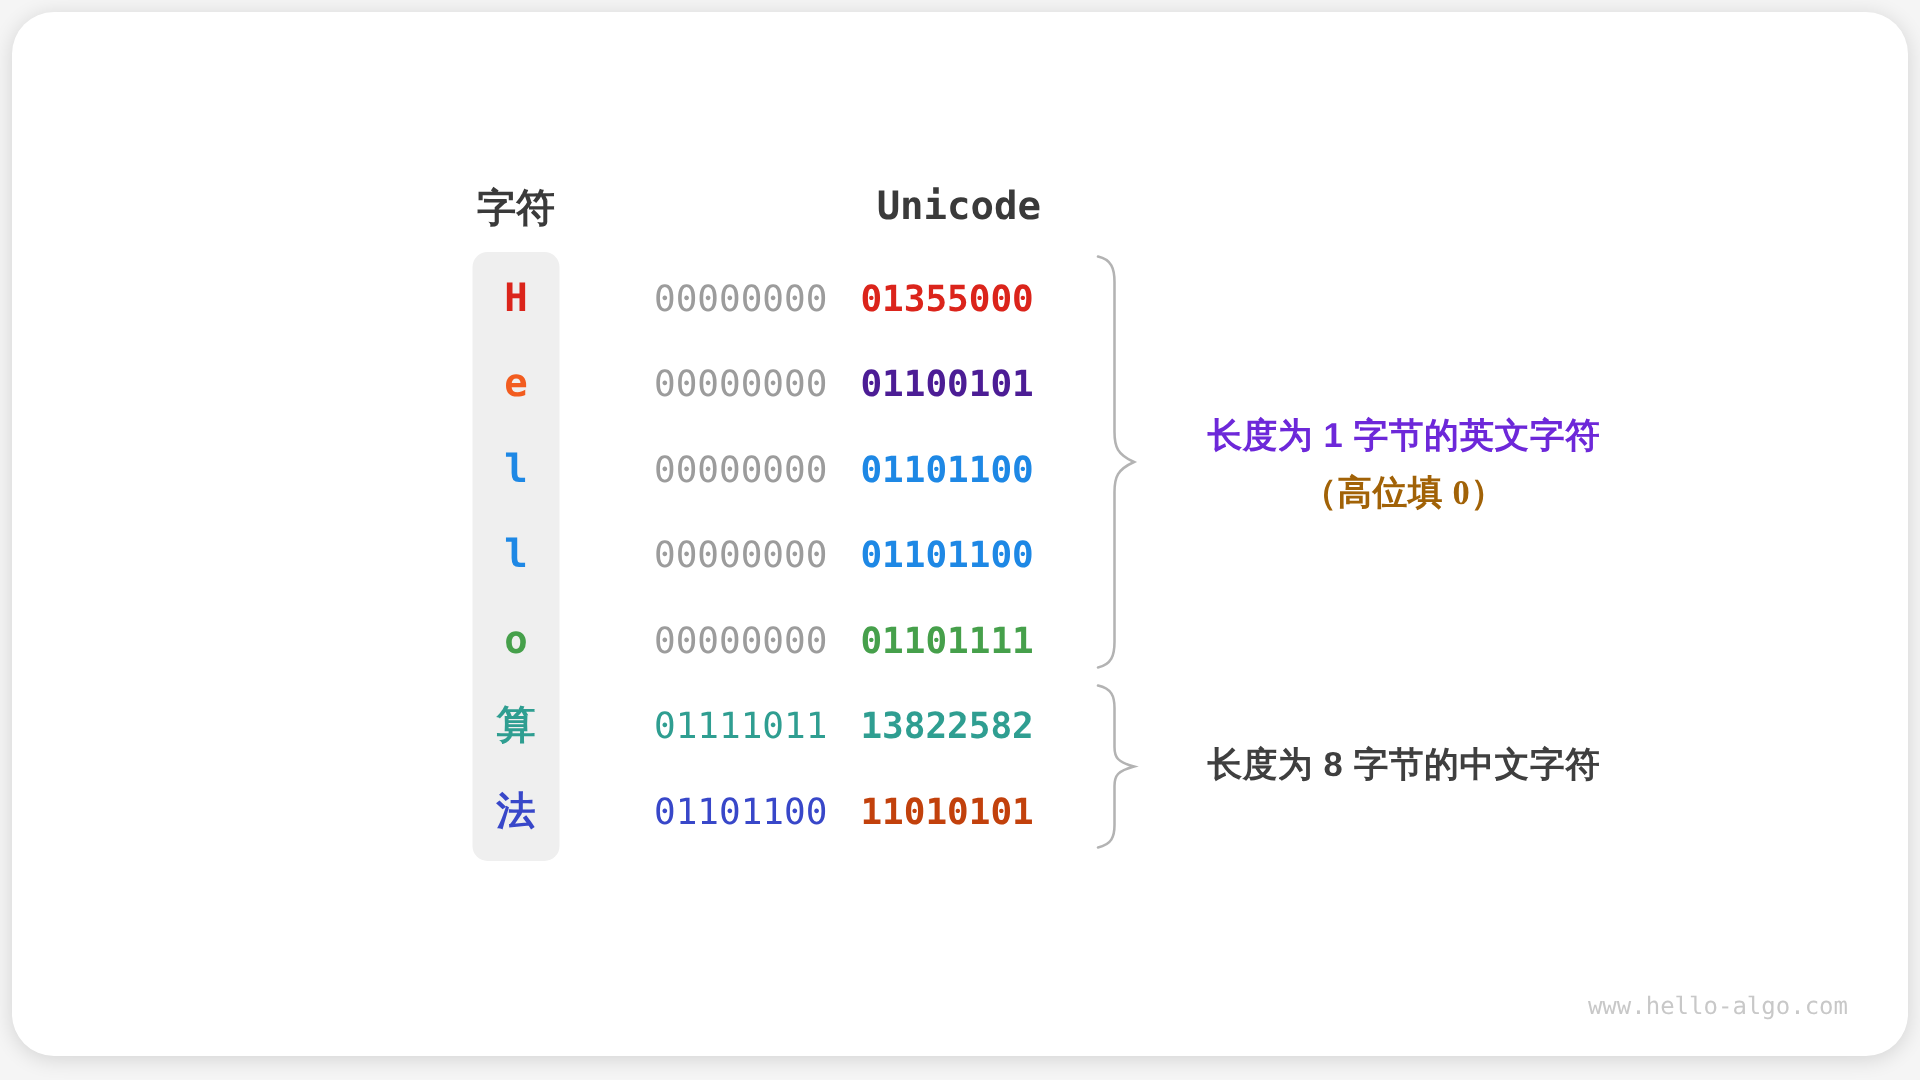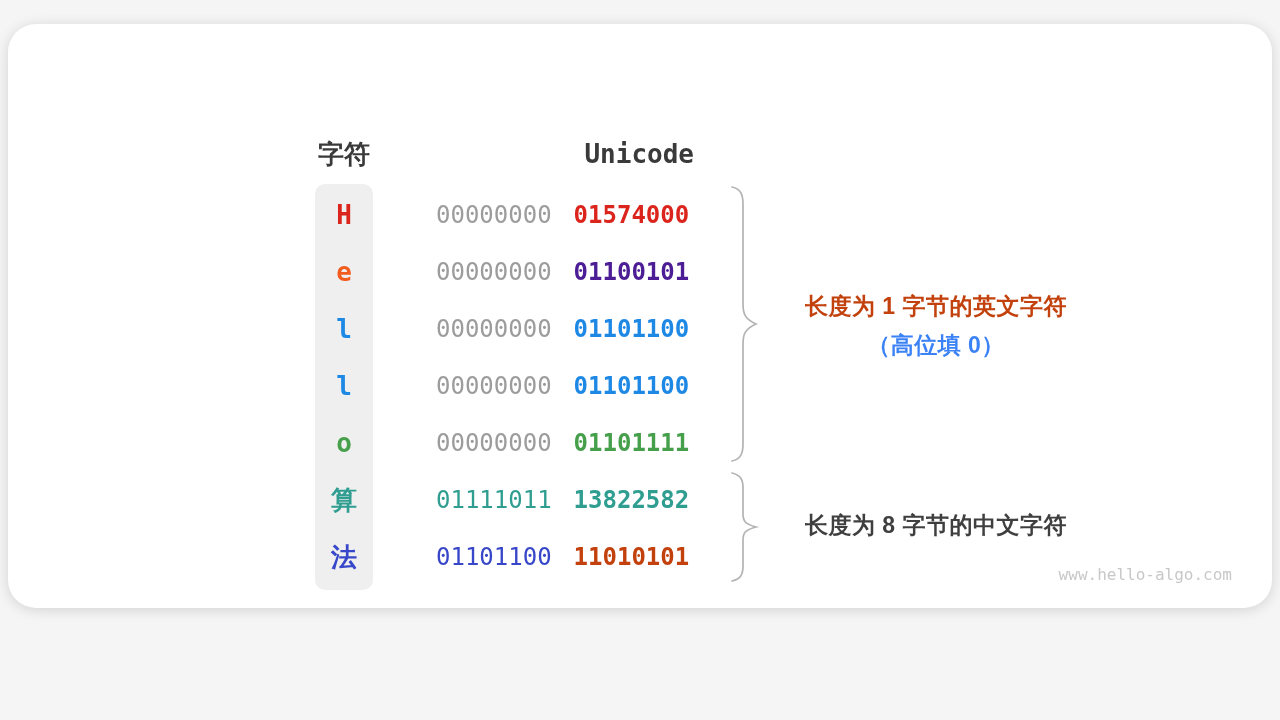--- a/index.html
+++ b/index.html
@@ -7,23 +7,23 @@
     padding: 0;
     width: 1280px;
     height: 720px;
     background: #f5f5f5;
     font-family: "Liberation Sans", sans-serif;
     overflow: hidden;
   }
   .card {
     position: absolute;
     left: 8px;
-    top: 24px;
+    top: 8px;
     width: 1264px;
-    height: 584px;
+    height: 696px;
     background: #ffffff;
     border-radius: 28px;
     box-shadow: 0 2px 14px rgba(0,0,0,0.14);
   }
   
   .hdr-char {
     position: absolute;
     left: 307px;
     top: 112px;
     width: 58px;
@@ -124,21 +124,21 @@
 <div class="card">
 
   <div class="hdr-char">字符</div>
   <div class="hdr-unicode">Unicode</div>
 
   <div class="char-col-bg" style="background-color: rgb(239, 239, 239);"></div>
 
   <div class="rows">
     <div class="row">
       <span class="ch" style="color: rgb(219, 36, 27);">H</span>
-      <span class="bin"><span class="b1" style="color: rgb(156, 156, 156);">00000000</span><span class="b2" style="color: rgb(219, 36, 27);">01574000</span></span>
+      <span class="bin"><span class="b1" style="color: rgb(156, 156, 156);">00000000</span><span class="b2" style="color: rgb(219, 36, 27);">01355000</span></span>
     </div>
     <div class="row">
       <span class="ch" style="color: rgb(242, 92, 31);">e</span>
       <span class="bin"><span class="b1" style="color: rgb(156, 156, 156);">00000000</span><span class="b2" style="color: #4c1d95;">01100101</span></span>
     </div>
     <div class="row">
       <span class="ch" style="color: rgb(30, 136, 229);">l</span>
       <span class="bin"><span class="b1" style="color: rgb(156, 156, 156);">00000000</span><span class="b2" style="color: rgb(30, 136, 229);">01101100</span></span>
     </div>
     <div class="row">
@@ -161,22 +161,22 @@
 
   <svg class="brace brace-1" width="30" height="278" viewBox="0 0 30 278">
     <path d="M2,2 C11,4 13,10 13,19 L13,119 C13,129 15,134 26,139 C15,144 13,149 13,159 L13,259 C13,268 11,274 2,276" fill="none" stroke="#B3B3B3" stroke-width="1.7" stroke-linecap="round"></path>
   </svg>
 
   <svg class="brace brace-2" width="30" height="112" viewBox="0 0 30 112">
     <path d="M2,2 C11,4 13,9 13,17 L13,43 C13,50 15,53 26,56 C15,59 13,62 13,69 L13,95 C13,103 11,108 2,110" fill="none" stroke="#B3B3B3" stroke-width="1.7" stroke-linecap="round"></path>
   </svg>
 
   <div class="label-group label-1">
-    <div class="label-line-1" style="color: #c2410c;">长度为 1 字节的英文字符</div>
-    <div class="label-line-2" style="color: #3b82f6;">（高位填 0）</div>
+    <div class="label-line-1" style="color: #6d28d9;">长度为 1 字节的英文字符</div>
+    <div class="label-line-2" style="color: #a16207; font-family: Liberation Serif, serif;">（高位填 0）</div>
   </div>
 
   <div class="label-group label-2">
     <div class="label-line-1" style="color: rgb(63, 63, 63);">长度为 8 字节的中文字符</div>
   </div>
 
   <div class="watermark">www.hello-algo.com</div>
 
 </div>
 

